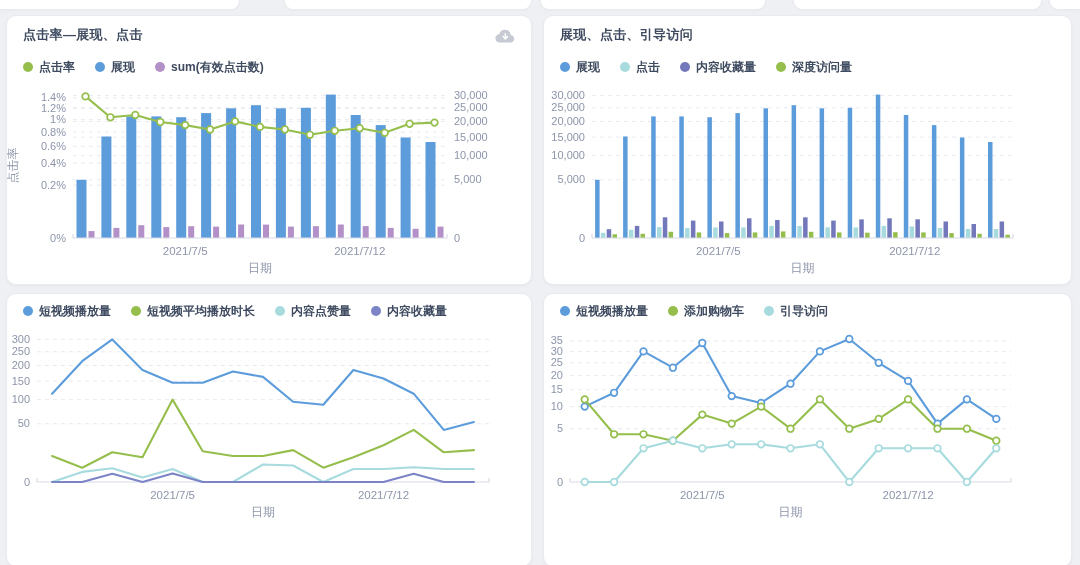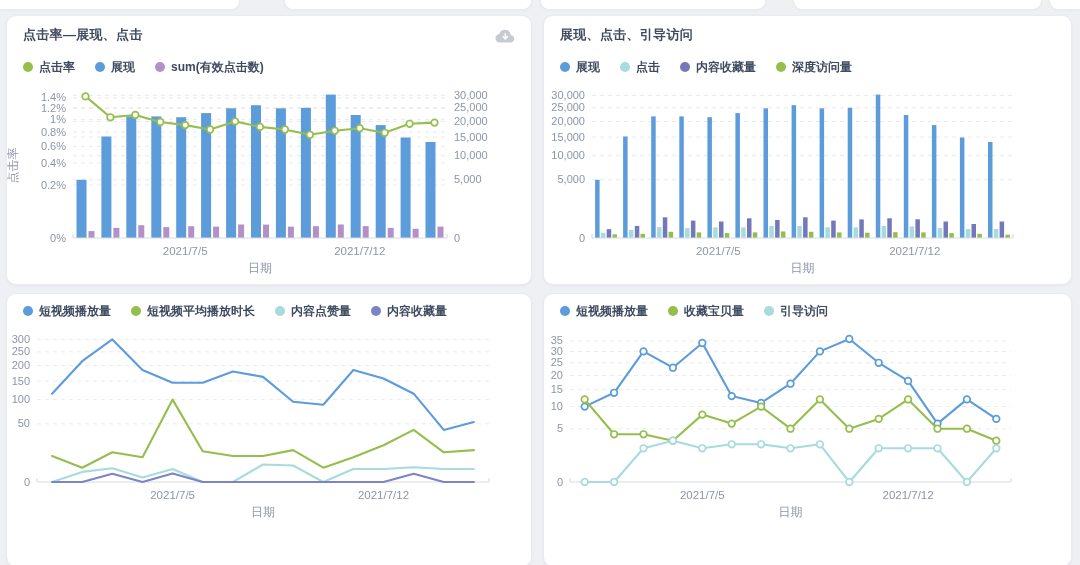--- a/index.html
+++ b/index.html
@@ -303,21 +303,21 @@
 </div>
 
 <div class="card card4">
   <div class="legend">
       <span class="legend-item">
         <span class="legend-dot" style="background: rgb(92, 156, 219);"></span>
         <span>短视频播放量</span>
       </span>
       <span class="legend-item">
         <span class="legend-dot" style="background: rgb(149, 190, 76);"></span>
-        <span>收藏宝贝量</span>
+        <span>添加购物车</span>
       </span>
       <span class="legend-item">
         <span class="legend-dot" style="background: rgb(167, 219, 222);"></span>
         <span>引导访问</span>
       </span>
     </div>
   <svg class="plot" width="495" height="205" viewBox="0 0 495 205">
       <line x1="26" x2="467" y1="16" y2="16" stroke="#e8eaf1" stroke-width="1" stroke-dasharray="4 4"></line>
       <line x1="26" x2="467" y1="26.4" y2="26.4" stroke="#e8eaf1" stroke-width="1" stroke-dasharray="4 4"></line>
       <line x1="26" x2="467" y1="37.8" y2="37.8" stroke="#e8eaf1" stroke-width="1" stroke-dasharray="4 4"></line>

